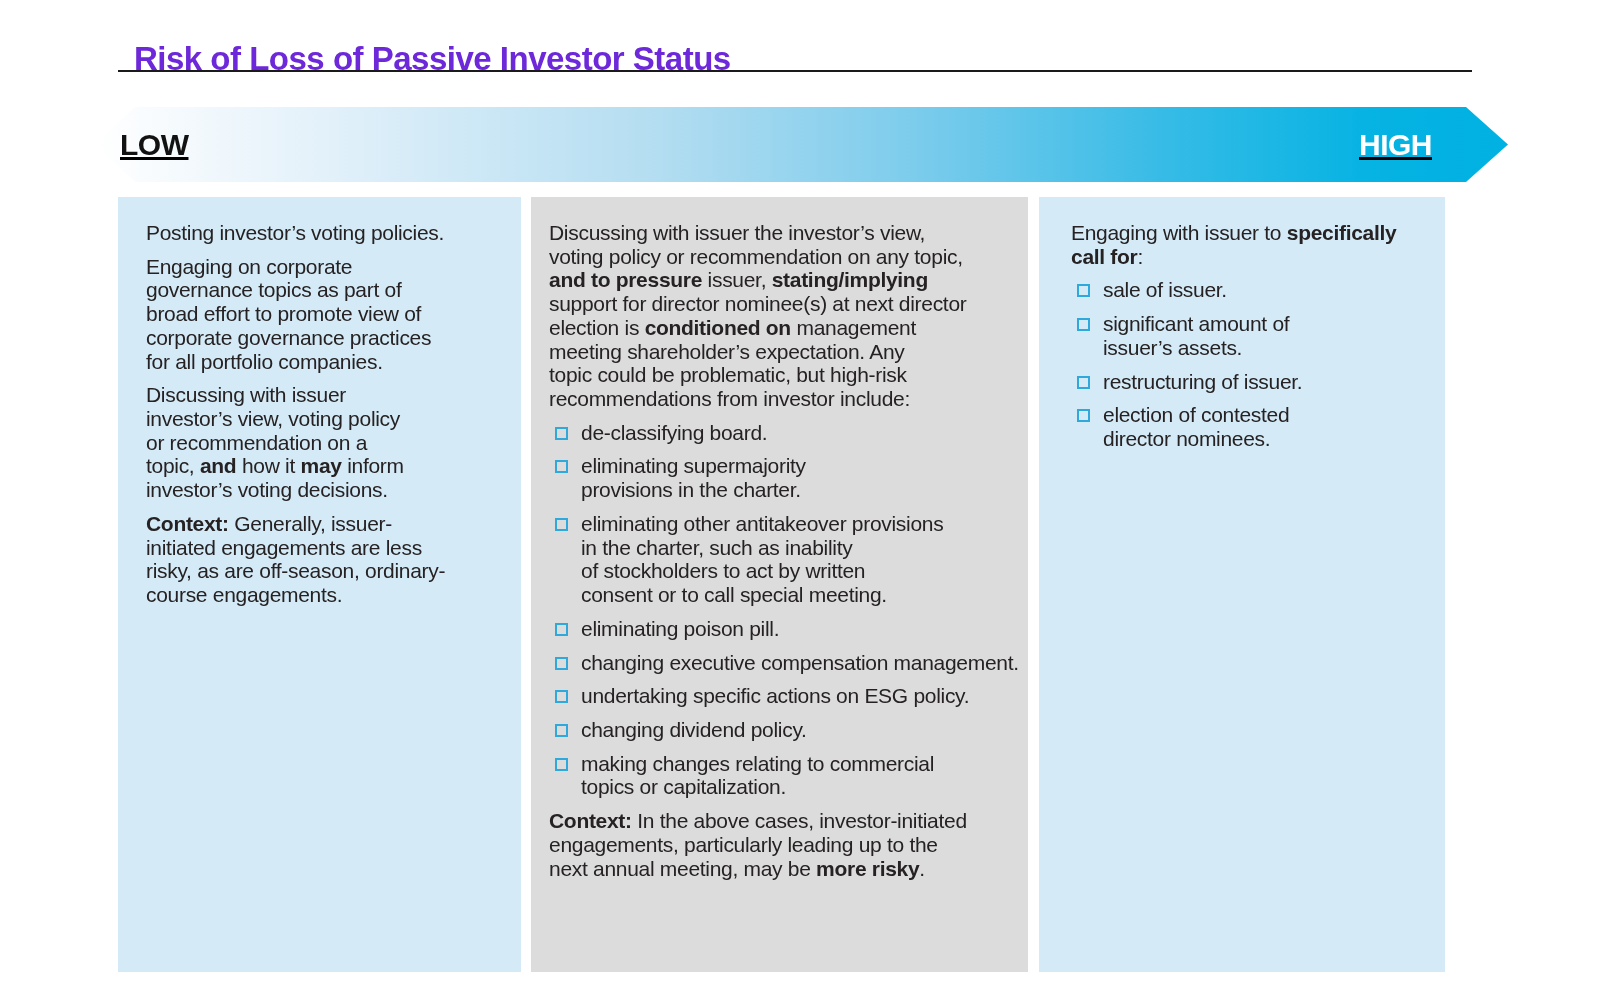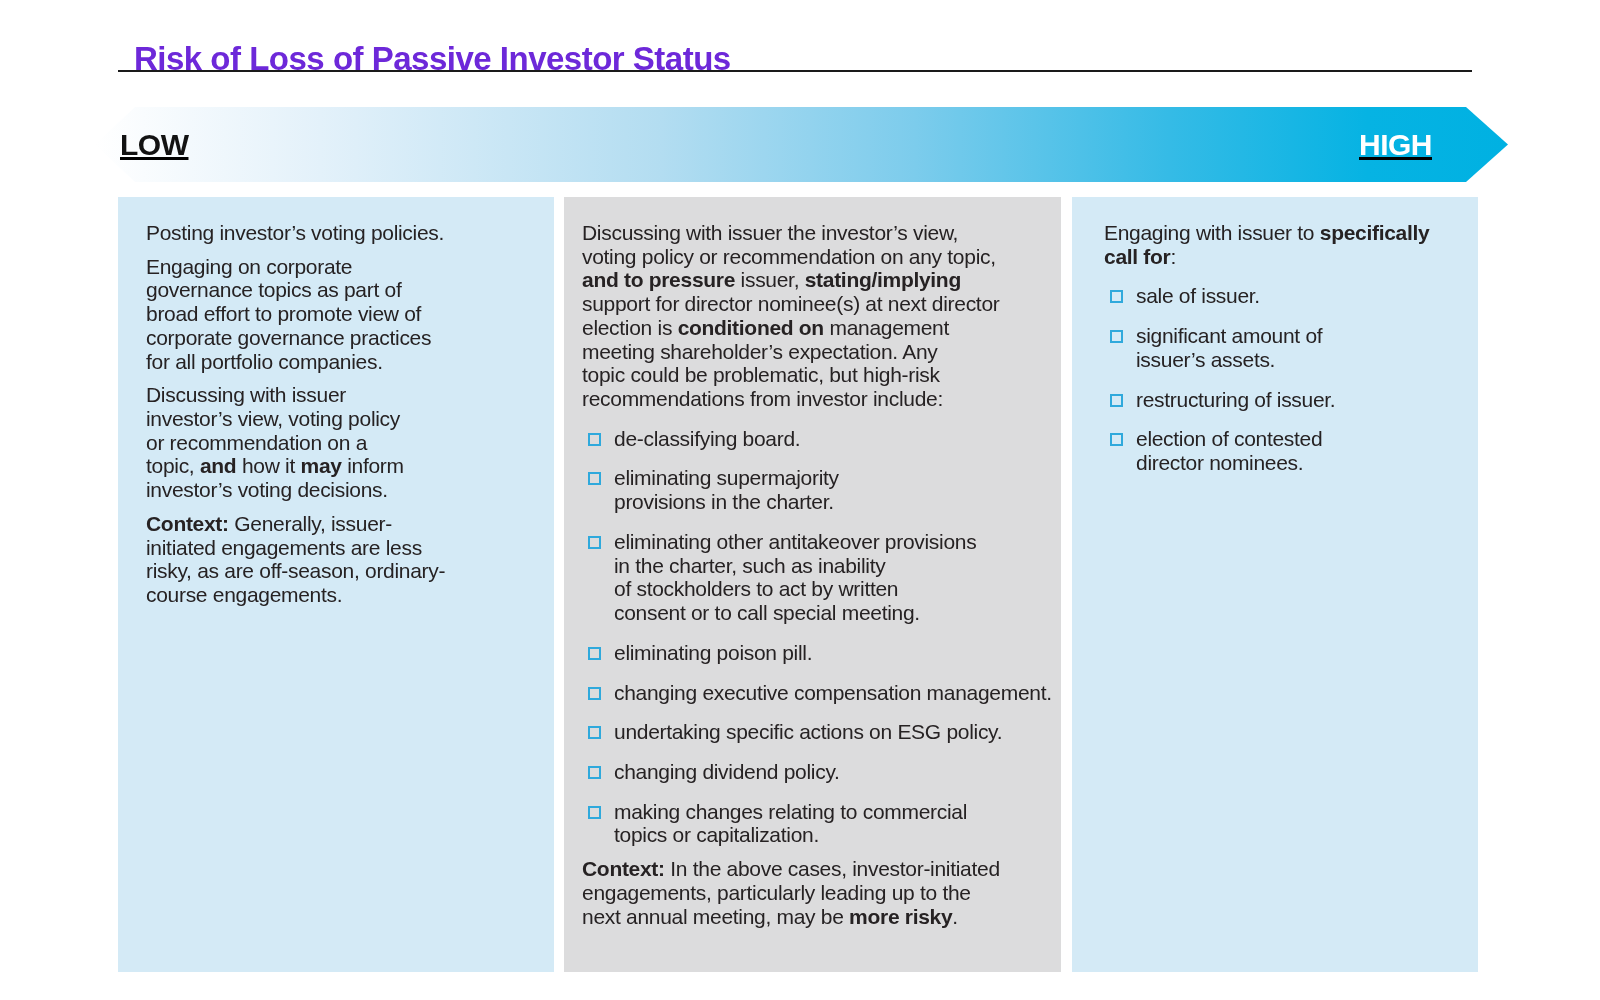--- a/index.html
+++ b/index.html
@@ -83,21 +83,21 @@
   }
   .col {
     box-sizing: border-box;
     height: 775px;
     font-size: 21px;
     line-height: 1.13;
     color: var(--body-text);
     letter-spacing: -0.3px;
   }
   .col-low {
-    width: 436px;
+    width: 403px;
     margin-right: 10px;
     background: var(--blue-bg);
     padding: 24px 10px 0 28px;
   }
   .col-medium {
     width: 497px;
     margin-right: 11px;
     background: var(--gray-bg);
     padding: 24px 6px 0 18px;
   }
@@ -112,21 +112,21 @@
   }
   .b { font-weight: 700; }
   .col ul {
     list-style: none;
     margin: 10px 0 10px 0;
     padding: 0;
   }
   .col li {
     display: flex;
     align-items: flex-start;
-    margin: 16px 0 10px 0;
+    margin: 4px 0 10px 0;
   }
   .sq {
     flex: 0 0 auto;
     width: 9px;
     height: 9px;
     border: 2px solid var(--bullet);
     margin: 6px 13px 0 6px;
   }
   .bt { white-space: pre-line; }
 </style>

